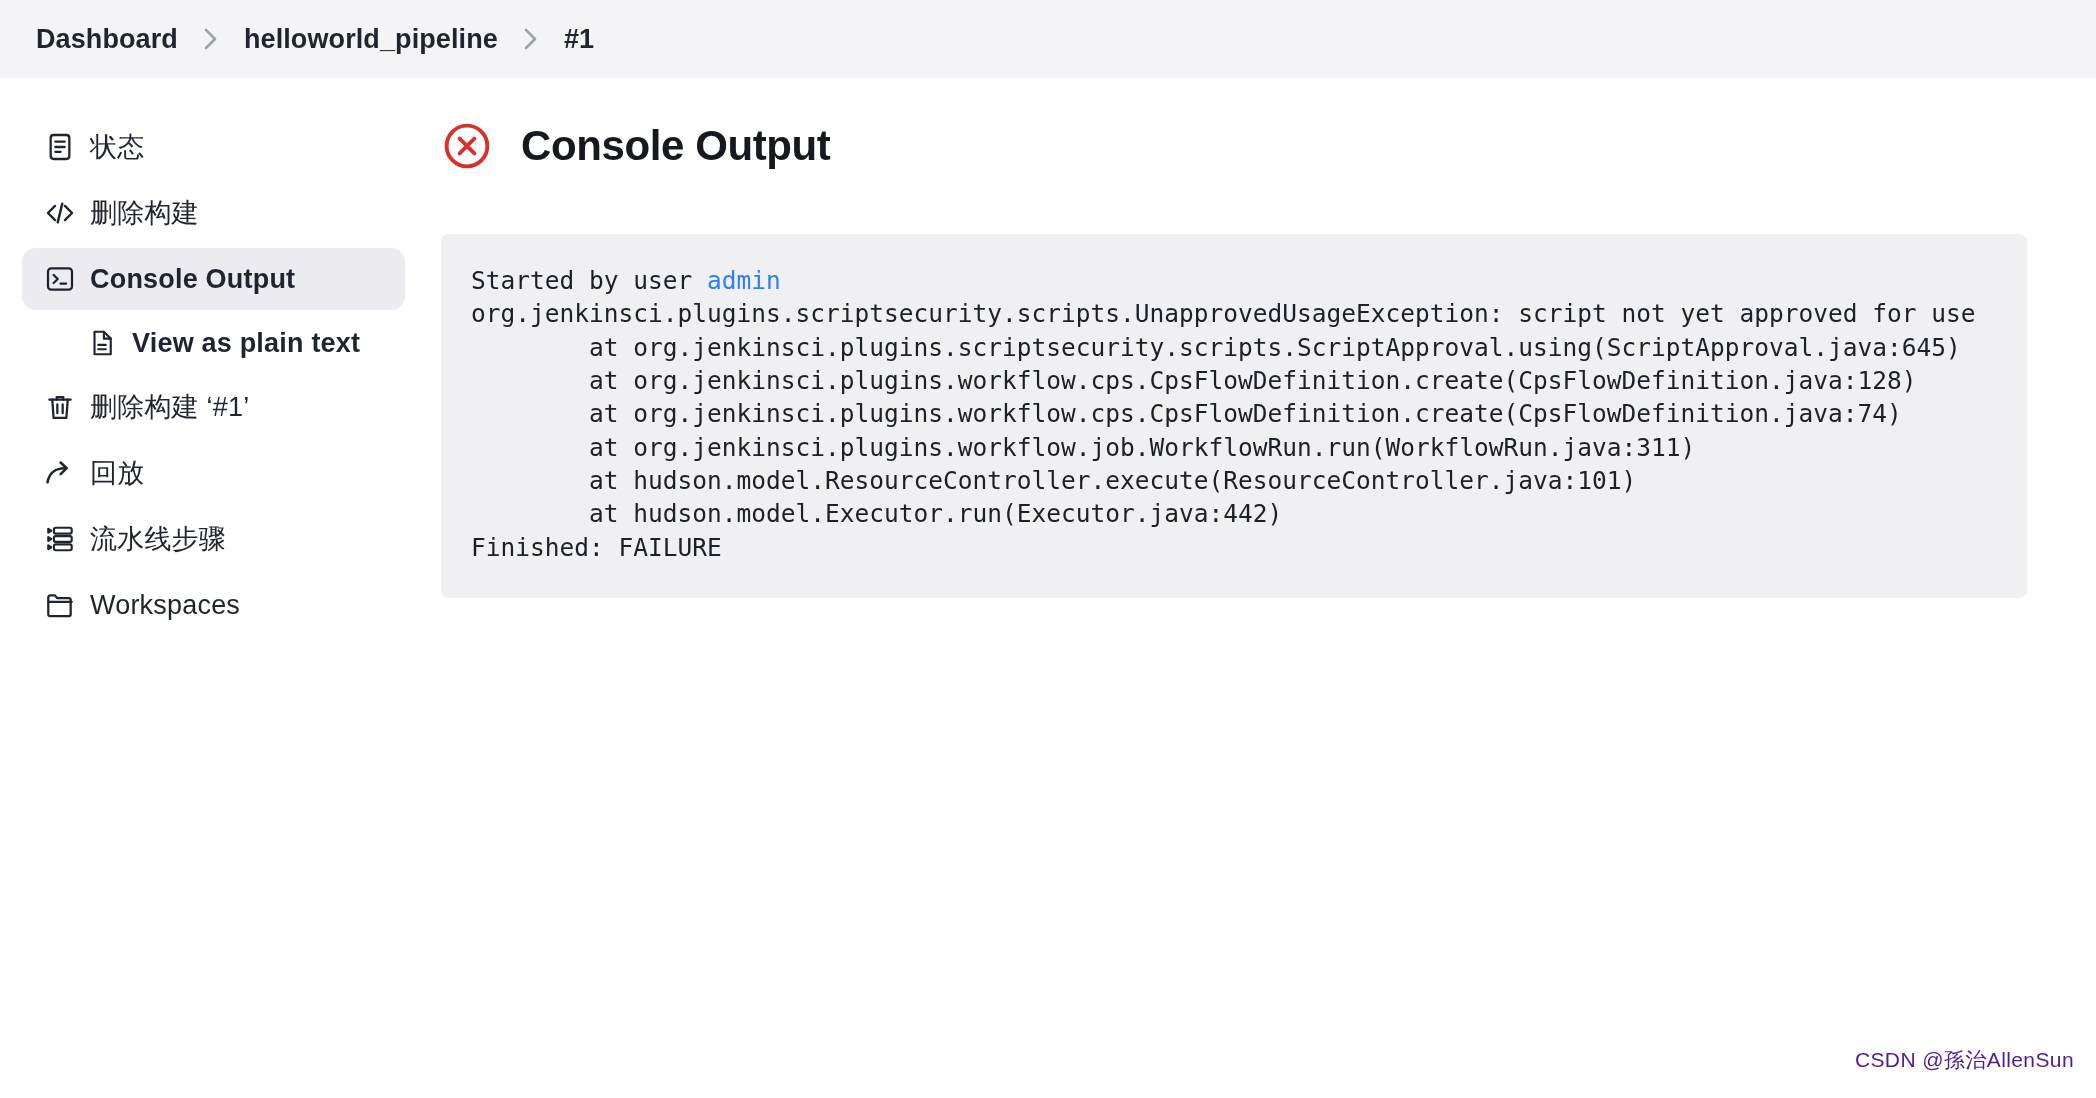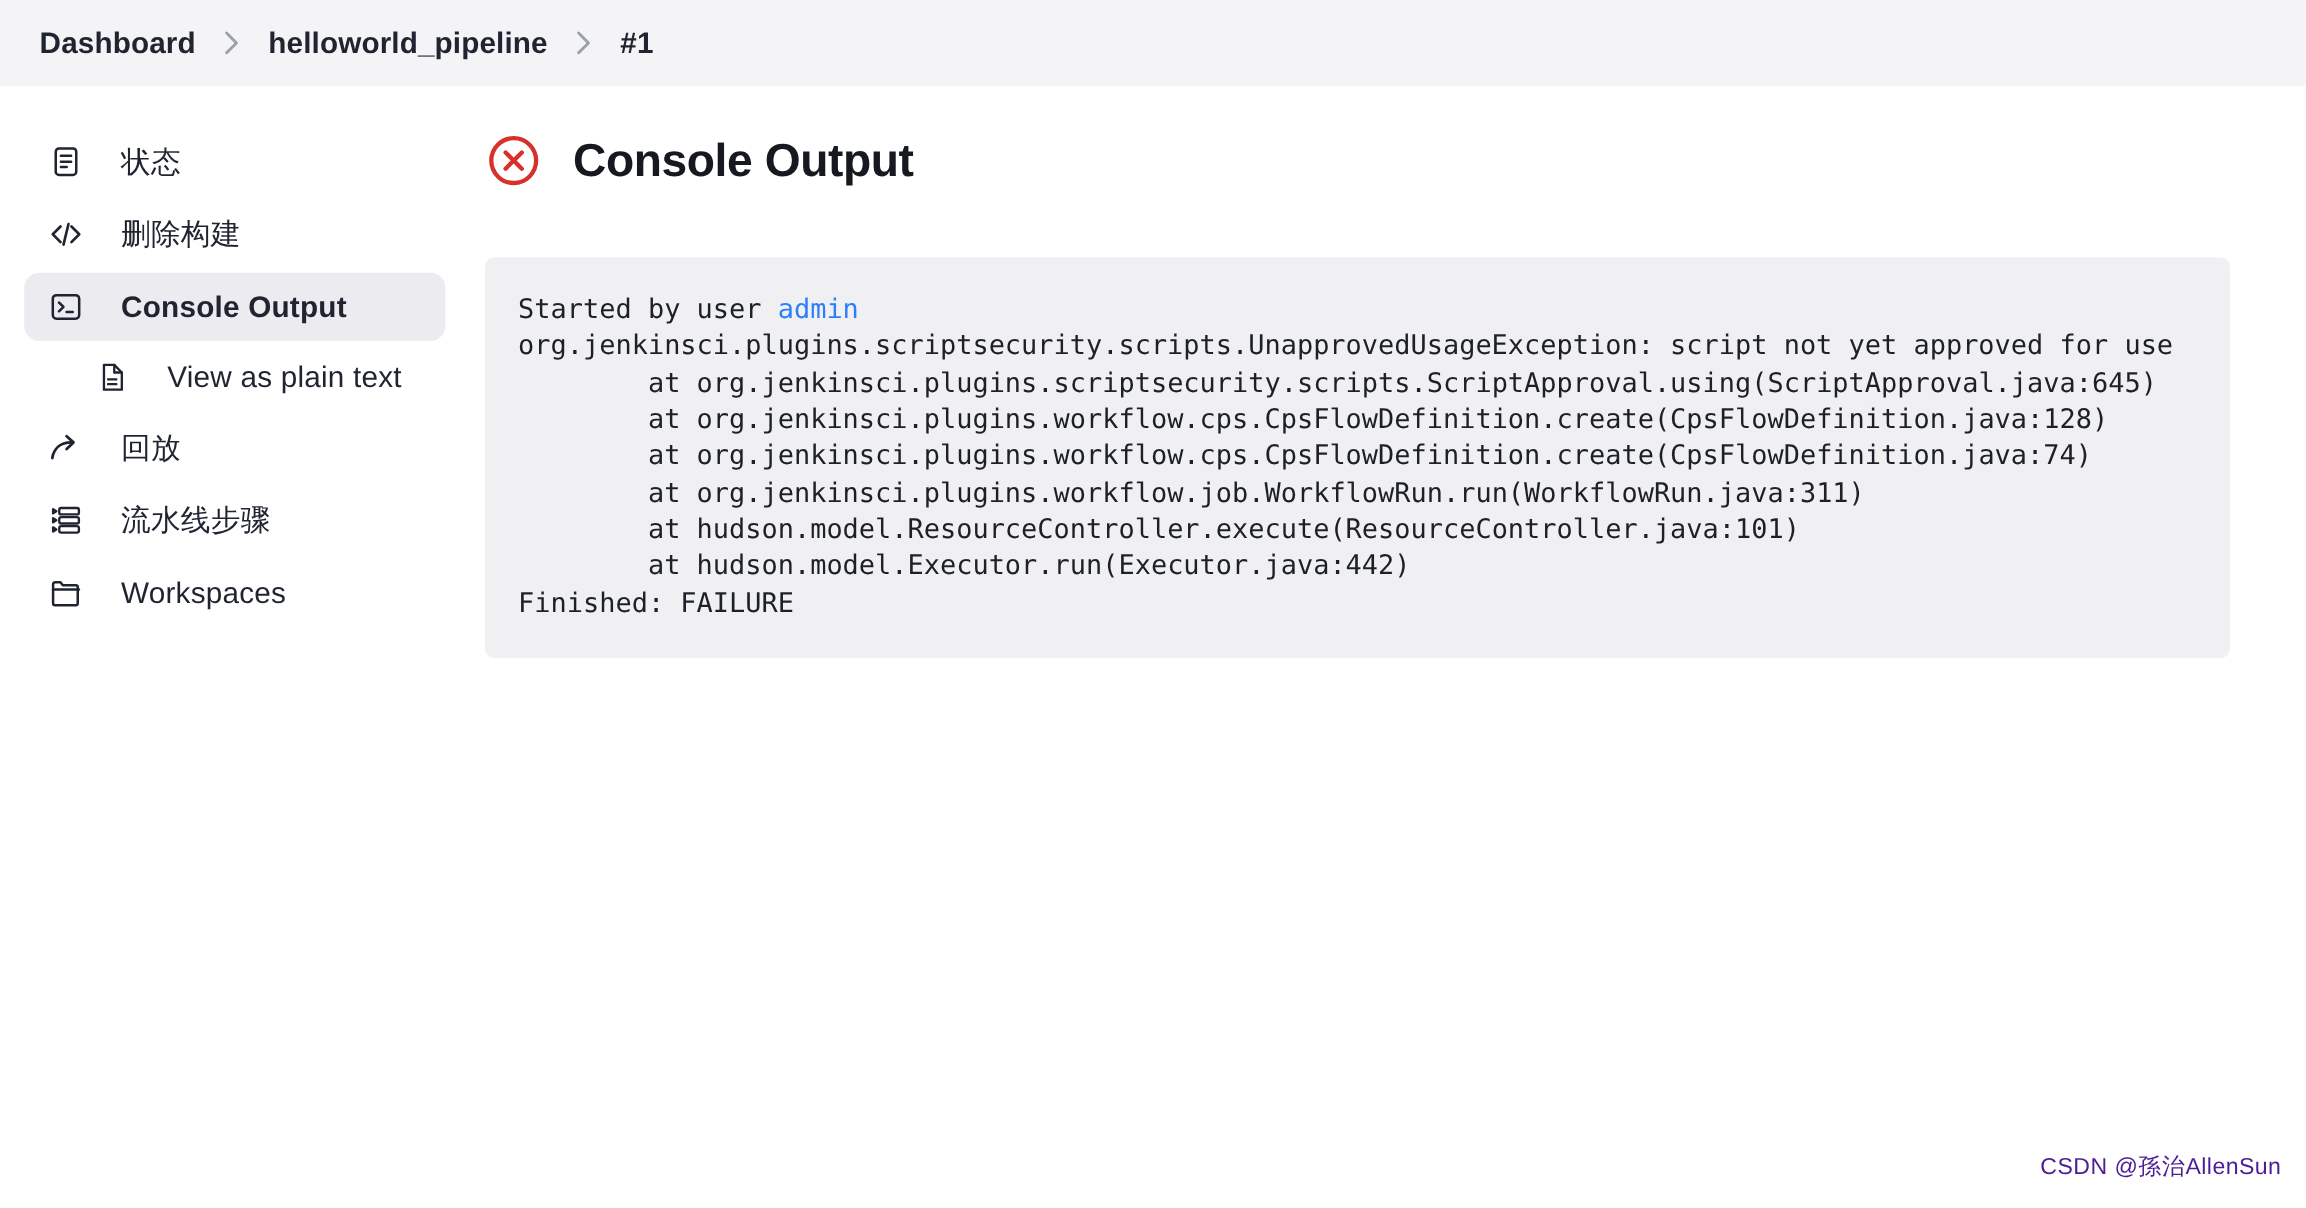--- a/index.html
+++ b/index.html
@@ -48,35 +48,36 @@
   
   .sidebar {
     width: 405px;
     flex: 0 0 405px;
     padding-left: 22px;
     padding-top: 8px;
   }
   .nav-item {
     display: flex;
     align-items: center;
-    gap: 32px;
+    gap: 12px;
     height: 62px;
     padding: 0 20px;
     border-radius: 14px;
     margin-bottom: 4px;
     text-decoration: none;
     color: #1f2430;
     cursor: pointer;
   }
   .nav-item.selected {
     background: #ebebf0;
   }
   .nav-item.sub {
     margin-left: 42px;
     height: 58px;
+    font-weight: bold;
   }
   .nav-icon {
     width: 36px;
     height: 36px;
     flex: 0 0 36px;
     display: flex;
     align-items: center;
     justify-content: center;
     color: #1f2430;
   }
@@ -206,20 +207,31 @@
         <svg width="30" height="30" viewBox="0 0 24 24" fill="none" stroke="currentColor" stroke-width="1.7" stroke-linecap="round" stroke-linejoin="round">
           <path d="M6 3h7.5L19 8.5V21H6z"></path>
             <path d="M13.5 3v5.5H19"></path>
             <path d="M9 13.5h6M9 17h6"></path>
         </svg>
       </span>
       <span class="nav-label">View as plain text</span>
     </a>
 
 
+    <a class="nav-item" href="#">
+      <span class="nav-icon">
+        <svg width="32" height="32" viewBox="0 0 24 24" fill="none" stroke="currentColor" stroke-width="1.7" stroke-linecap="round" stroke-linejoin="round">
+          <path d="M4 6.5h16"></path>
+            <path d="M9.5 6.5V4.6h5v1.9"></path>
+          <path d="M6.2 6.5 L7.2 20.2h9.6L17.8 6.5"></path>
+          <path d="M10 10v6.6M14 10v6.6"></path>
+        </svg>
+      </span>
+      <span class="nav-label">删除构建 ‘#1’</span>
+    </a>
 
 
     <a class="nav-item" href="#">
       <span class="nav-icon">
         <svg width="34" height="34" viewBox="0 0 24 24" fill="none" stroke="currentColor" stroke-width="1.8" stroke-linecap="round" stroke-linejoin="round">
           <path d="M3.2 18.6 C4.4 11.6 9.4 8.6 15.4 8.6"></path>
           <path d="M12.4 4.6 L16.8 8.6 L12.4 12.8"></path>
         </svg>
       </span>
       <span class="nav-label">回放</span>

